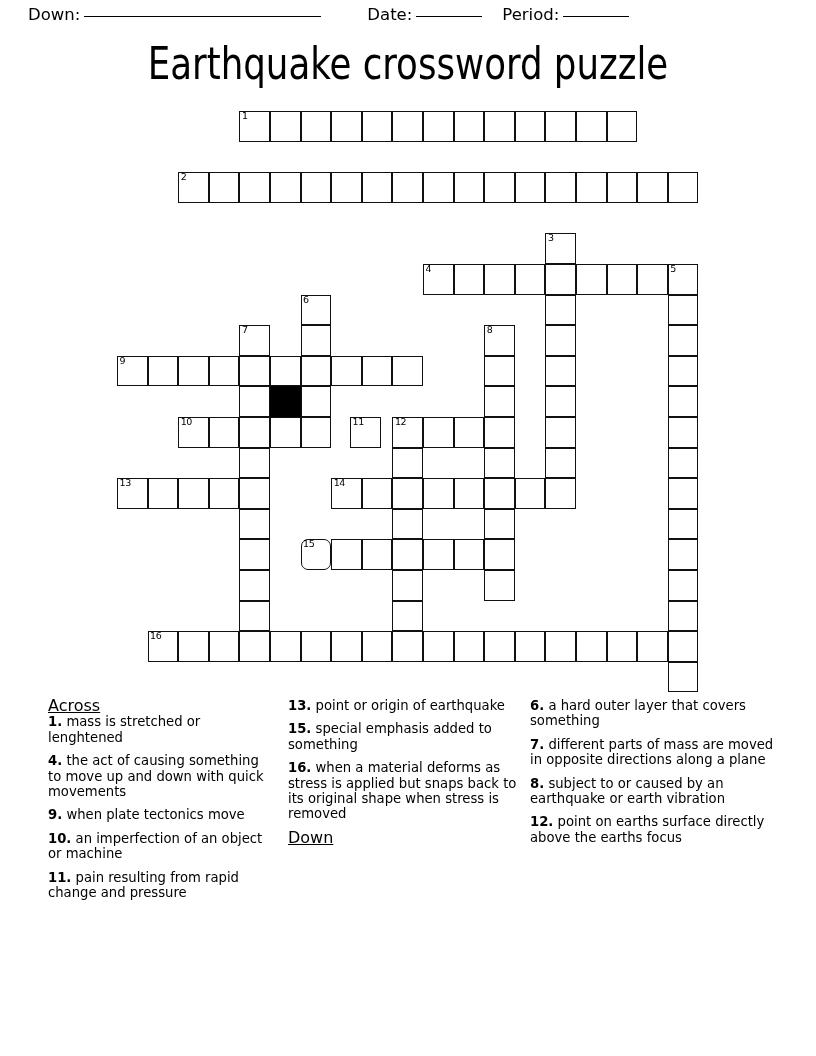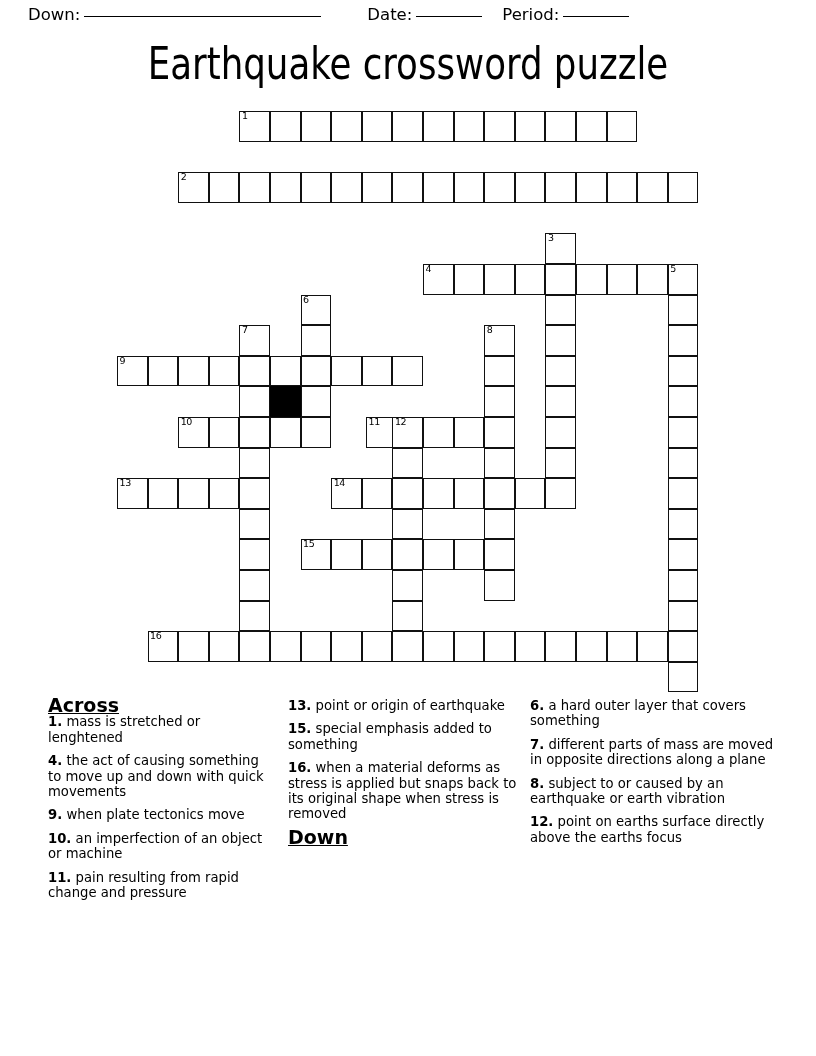--- a/index.html
+++ b/index.html
@@ -93,23 +93,23 @@
     position: absolute;
     top: 0;
     font-size: 13.2px;
     line-height: 15.4px;
   }
   #clue-col-1 { left: 48px;  width: 228px; }
   #clue-col-2 { left: 288px; width: 232px; }
   #clue-col-3 { left: 530px; width: 244px; }
 
   .section-head {
-    font-weight: bold;
+    font-weight: normal;
     text-decoration: underline;
-    font-size: 19px;
+    font-size: 16px;
     margin: 0 0 1px 0;
     display: block;
   }
   .clue {
     margin: 0 0 8px 0;
     display: block;
   }
   .clue-num { font-weight: bold; }
 </style>
 </head>
@@ -212,21 +212,21 @@
     <div class="cell" style="left: 484.2px; top: 386.4px;"></div>
     <div class="cell" style="left: 545.4px; top: 386.4px;"></div>
     <div class="cell" style="left: 667.8px; top: 386.4px;"></div>
     <div class="cell" style="left: 178.2px; top: 417px;">
       <span class="num">10</span>
     </div>
     <div class="cell" style="left: 208.8px; top: 417px;"></div>
     <div class="cell" style="left: 239.4px; top: 417px;"></div>
     <div class="cell" style="left: 270px; top: 417px;"></div>
     <div class="cell" style="left: 300.6px; top: 417px;"></div>
-    <div class="cell" style="left: 366px; top: 417px;">
+    <div class="cell" style="left: 350px; top: 417px;">
       <span class="num">11</span>
     </div>
     <div class="cell" style="left: 392.4px; top: 417px;">
       <span class="num">12</span>
     </div>
     <div class="cell" style="left: 423px; top: 417px;"></div>
     <div class="cell" style="left: 453.6px; top: 417px;"></div>
     <div class="cell" style="left: 484.2px; top: 417px;"></div>
     <div class="cell" style="left: 545.4px; top: 417px;"></div>
     <div class="cell" style="left: 667.8px; top: 417px;"></div>
@@ -251,21 +251,21 @@
     <div class="cell" style="left: 453.6px; top: 478.2px;"></div>
     <div class="cell" style="left: 484.2px; top: 478.2px;"></div>
     <div class="cell" style="left: 514.8px; top: 478.2px;"></div>
     <div class="cell" style="left: 545.4px; top: 478.2px;"></div>
     <div class="cell" style="left: 667.8px; top: 478.2px;"></div>
     <div class="cell" style="left: 239.4px; top: 508.8px;"></div>
     <div class="cell" style="left: 392.4px; top: 508.8px;"></div>
     <div class="cell" style="left: 484.2px; top: 508.8px;"></div>
     <div class="cell" style="left: 667.8px; top: 508.8px;"></div>
     <div class="cell" style="left: 239.4px; top: 539.4px;"></div>
-    <div class="cell" style="left: 300.6px; top: 539.4px;">
+    <div class="cell" style="left: 300.6px; top: 539.4px; border-radius: 7px;">
       <span class="num">15</span>
     </div>
     <div class="cell" style="left: 331.2px; top: 539.4px;"></div>
     <div class="cell" style="left: 361.8px; top: 539.4px;"></div>
     <div class="cell" style="left: 392.4px; top: 539.4px;"></div>
     <div class="cell" style="left: 423px; top: 539.4px;"></div>
     <div class="cell" style="left: 453.6px; top: 539.4px;"></div>
     <div class="cell" style="left: 484.2px; top: 539.4px;"></div>
     <div class="cell" style="left: 667.8px; top: 539.4px;"></div>
     <div class="cell" style="left: 239.4px; top: 570px;"></div>

